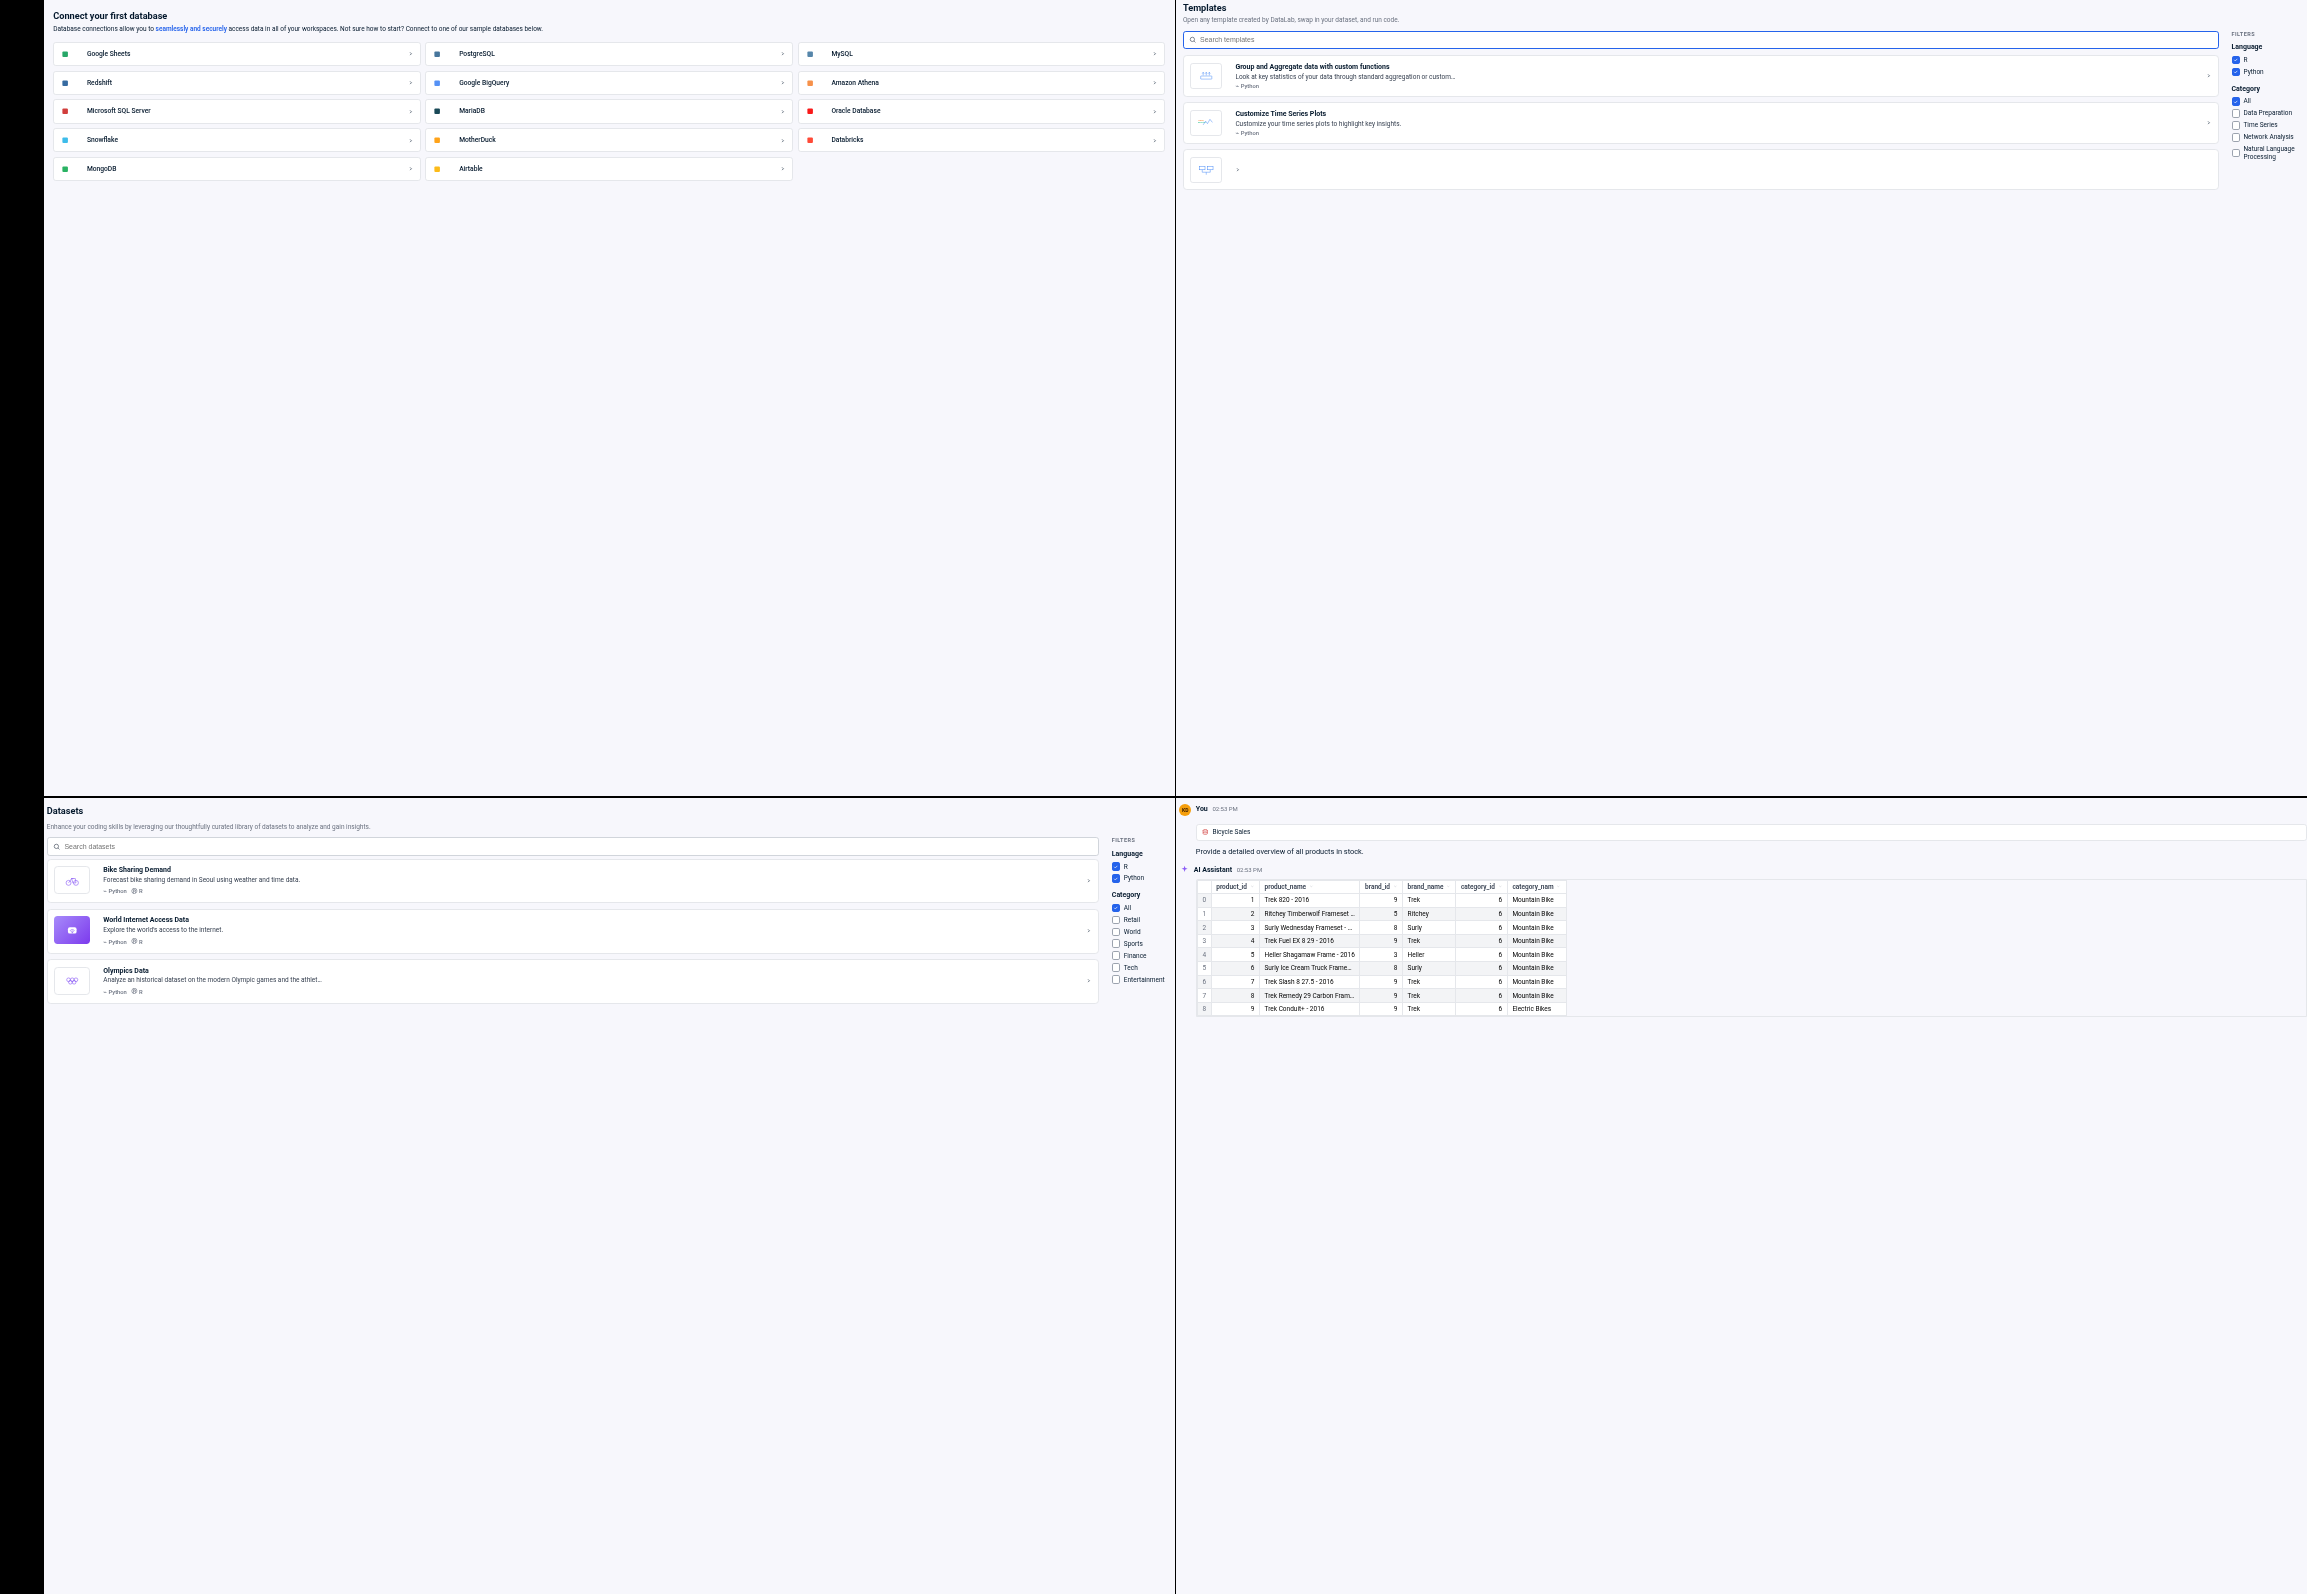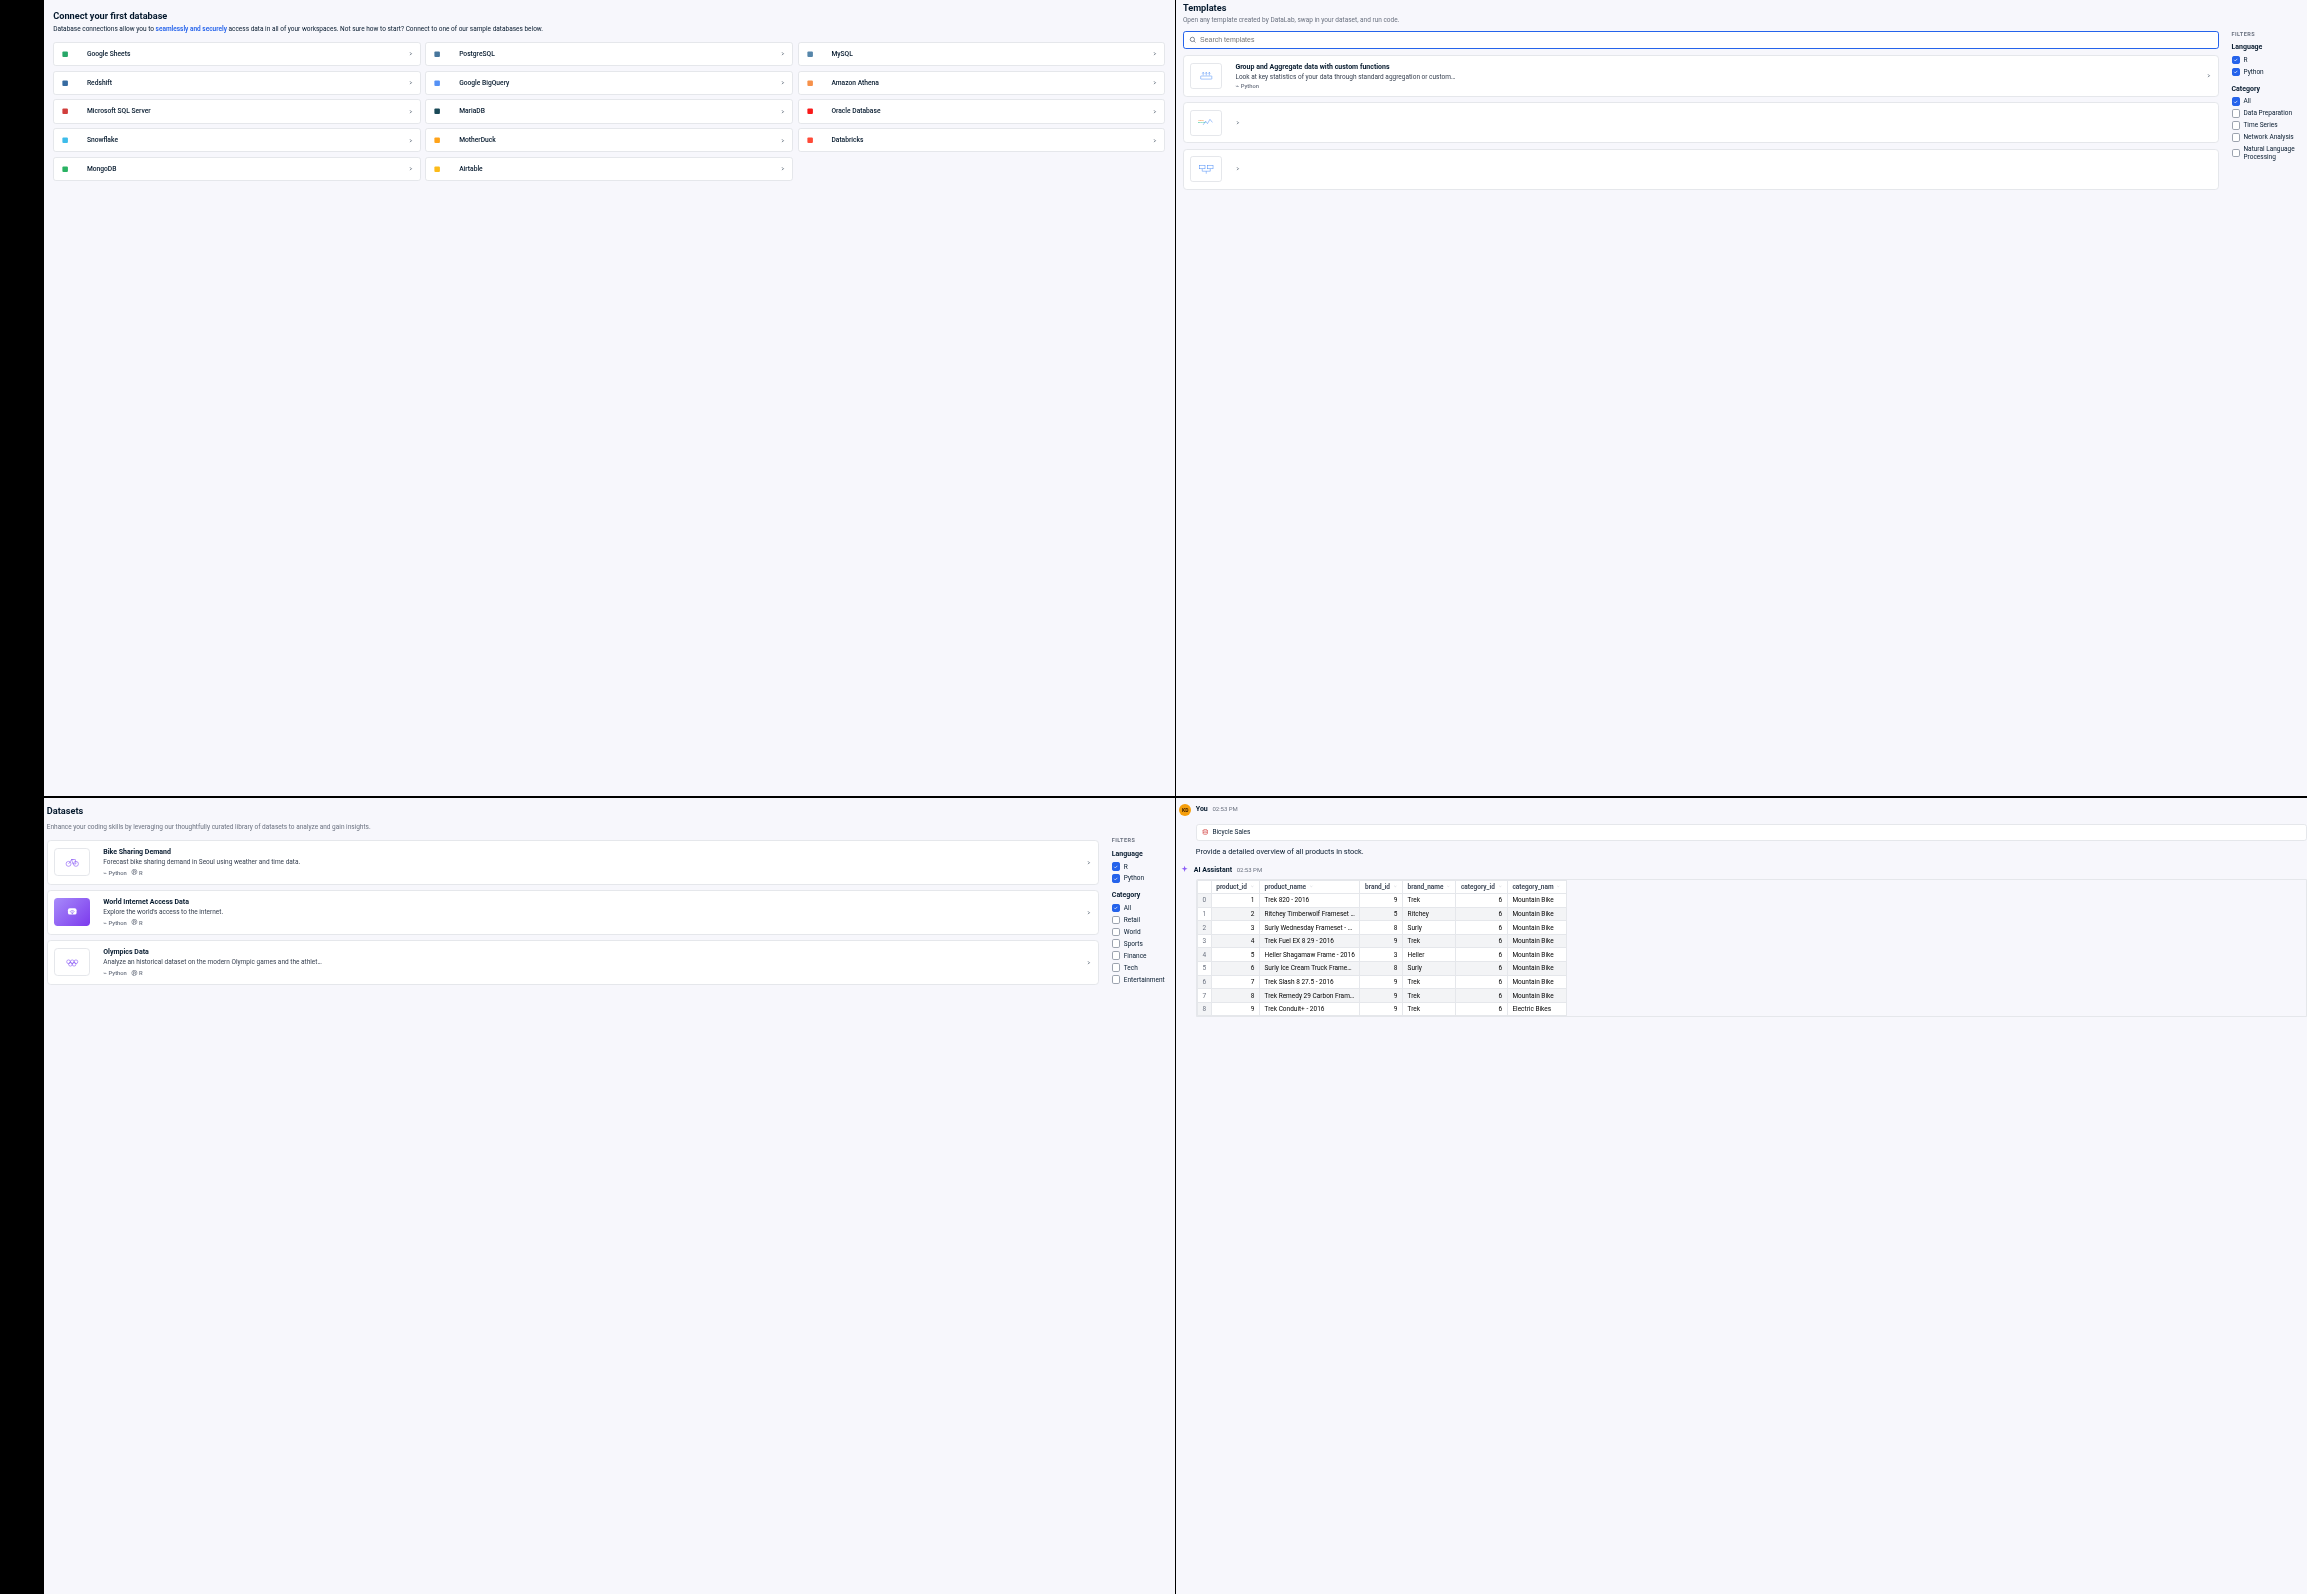--- a/index.html
+++ b/index.html
@@ -283,20 +283,27 @@
                 </svg></div>
             </div>
             <div class="template-card">
               <div class="thumb">
                 <svg viewBox="0 0 60 40">
                   <text x="4" y="14" font-size="5" fill="#f97316">Finance</text>
                   <text x="4" y="22" font-size="5" fill="#10b981">Agriculture</text>
                   <polyline points="20 28 28 16 34 24 42 10 50 20" fill="none" stroke="#3b82f6" stroke-width="1.5"></polyline>
                 </svg>
               </div>
+              <div class="card-body">
+                <div class="card-title">Customize Time Series Plots</div>
+                <div class="card-desc">Customize your time series plots to highlight key insights.</div>
+                <div class="lang-tags">
+                  <span><span class="py-icon">⌁</span> Python</span>
+                </div>
+              </div>
               <div class="card-arrow"><svg class="chevron-icon" viewBox="0 0 24 24">
                   <polyline points="9 6 15 12 9 18"></polyline>
                 </svg></div>
             </div>
             <div class="template-card">
               <div class="thumb">
                 <svg viewBox="0 0 60 40">
                   <g stroke="#3b82f6" stroke-width="1.5" fill="none">
                     <rect x="8" y="8" width="18" height="10"></rect>
                     <rect x="34" y="8" width="18" height="10"></rect>
@@ -367,20 +374,27 @@
       </div>
     </div>
   </div>
 </div>
 
 <div class="panel p3">
   <div class="section-title">Datasets</div>
   <div class="muted" style="margin-top:2.8px;">Enhance your coding skills by leveraging our thoughtfully curated library of datasets to analyze and gain insights.</div>
   <div class="p3-body">
     <div class="p3-main">
+      <div class="search-box">
+        <svg class="search-icon" viewBox="0 0 24 24">
+              <circle cx="11" cy="11" r="7"></circle>
+              <line x1="21" y1="21" x2="16.5" y2="16.5"></line>
+            </svg>
+        <input type="text" placeholder="Search datasets" style="">
+      </div>
       <div id="datasets-list" style="margin-top:3px;">
             <div class="dataset-card">
               <div class="thumb thumb-purple-light">
                 <svg viewBox="0 0 60 40">
                   <g stroke="#8b5cf6" stroke-width="2" fill="none">
                     <circle cx="18" cy="28" r="8"></circle>
                     <circle cx="42" cy="28" r="8"></circle>
                     <path d="M18 28 L28 14 L40 14 L42 28"></path>
                     <path d="M28 14 L32 28 L42 28"></path>
                     <line x1="26" y1="14" x2="34" y2="14"></line>

